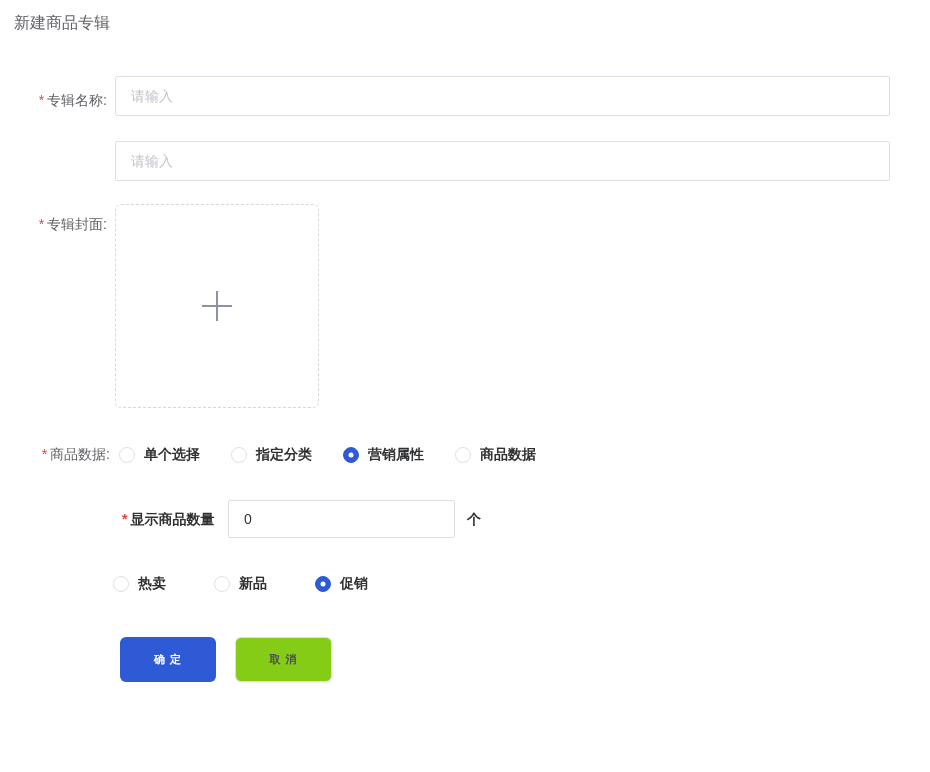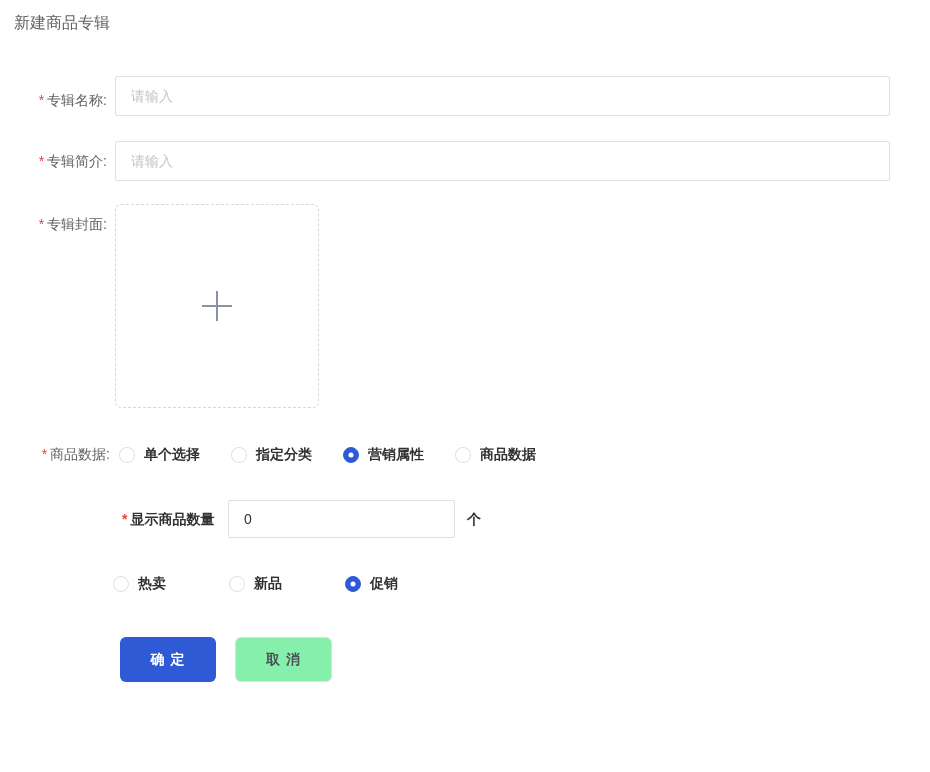--- a/index.html
+++ b/index.html
@@ -81,48 +81,45 @@
     font-family: inherit; outline: none; background: #fff;
   }
   .qty-unit {
     position: absolute; left: 467px; top: 500px; line-height: 38px;
     font-size: 14px; font-weight: 700; color: #303133;
   }
 
   
   .btn {
     position: absolute; top: 637px; height: 45px;
-    border-radius: 6px; font-size: 14px; font-weight: 700;
+    border-radius: 6px; font-size: 11px; font-weight: 700;
     font-family: inherit; cursor: pointer; letter-spacing: 1px;
     display: flex; align-items: center; justify-content: center;
   }
   .btn-primary {
     left: 120px; width: 96px;
     background: var(--primary, #2e5bd5); color: #fff; border: none;
   }
   .btn-default {
     left: 235px; width: 97px;
-    background: #86efac; color: #4c4f54; border: 1px solid #dcdfe6;
+    background: #84cc16; color: #4c4f54; border: 1px solid #dcdfe6;
   }
 </style>
 </head>
 <body>
 
 <div class="page">
 
   <div class="page-title">新建商品专辑</div>
 
   <div class="f-label" style="top:80px">
     <span class="req">*</span><span>专辑名称:</span>
   </div>
   <input class="text-input" style="top: 76px;" type="text" placeholder="请输入">
 
-  <div class="f-label" style="top:141px">
-    <span class="req">*</span><span>专辑简介:</span>
-  </div>
   <input class="text-input" style="top: 141px;" type="text" placeholder="请输入">
 
   <div class="f-label" style="top:204px">
     <span class="req">*</span><span>专辑封面:</span>
   </div>
   <div class="upload-box">
     <span class="plus-icon"></span>
   </div>
 
   <div class="f-label" style="top:446px; line-height:16px; width:110px">
@@ -146,21 +143,21 @@
       <span class="radio-label">商品数据</span>
     </label>
   </div>
 
   <div class="qty-label">
     <span class="req">*</span><span>显示商品数量</span>
   </div>
   <input class="qty-input" type="text" value="0" style="">
   <div class="qty-unit">个</div>
 
-  <div class="radio-group" style="left:113px; top:575px; gap:63px">
+  <div class="radio-group" style="left:113px; top:575px; gap:48px">
     <label class="radio">
       <span class="radio-circle"></span>
       <span class="radio-label">热卖</span>
     </label>
     <label class="radio">
       <span class="radio-circle"></span>
       <span class="radio-label">新品</span>
     </label>
     <label class="radio checked">
       <span class="radio-circle"></span>

